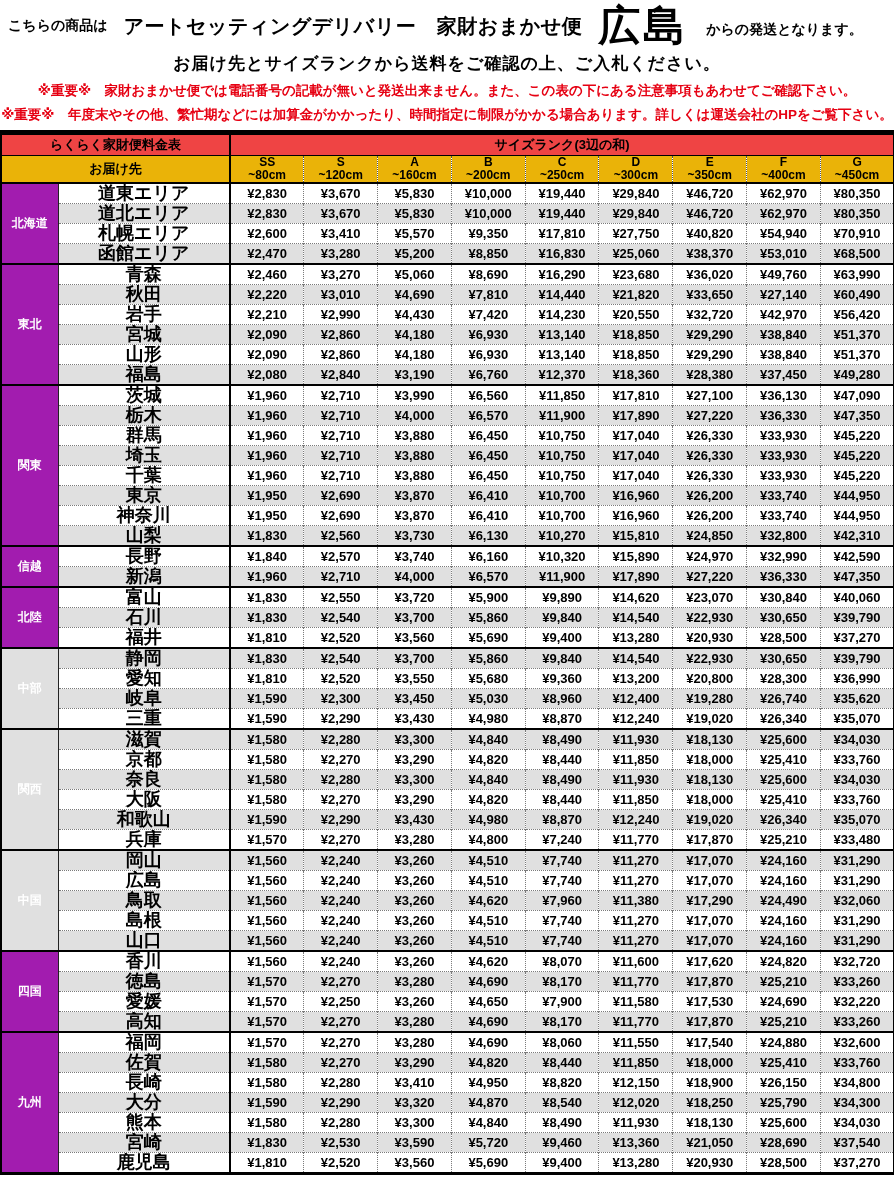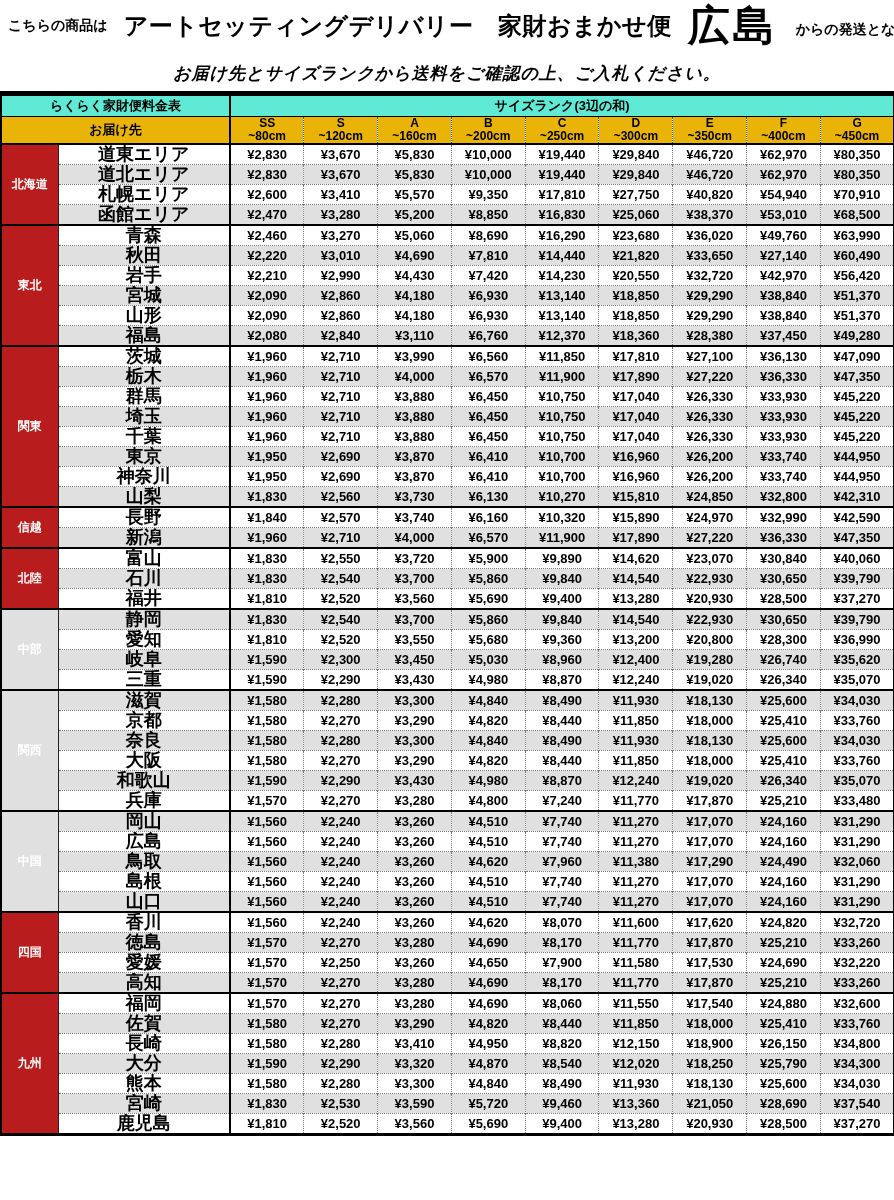--- a/index.html
+++ b/index.html
@@ -5,61 +5,63 @@
   html,body { margin:0; padding:0; }
   body {
     width:894px; height:1200px; background:#ffffff; overflow:hidden;
     font-family:"Liberation Sans","DejaVu Sans",sans-serif;
     font-weight:bold; color:#000;
   }
   
   .top { }
   .title-line { display:flex; align-items:center; height:52px; }
   .t-prefix { font-size:14px; margin-left:8px; margin-right:16px; white-space:nowrap; }
-  .t-main   { font-size:24px; white-space:nowrap; letter-spacing:0.5px; }
+  .t-main   { font-size:20px; white-space:nowrap; letter-spacing:0.5px; }
   .t-origin { font-size:42px; white-space:nowrap; margin-left:16px; margin-right:18px; letter-spacing:3px; }
   .t-suffix { font-size:14px; white-space:nowrap; margin-top:8px; }
-  .subtitle { text-align:center; font-size:17px; margin-top:10px; letter-spacing:1px;font-style:italic; }
+  .subtitle { text-align:center; font-size:17px; letter-spacing:1px; }
   .warning  { text-align:center; font-size:13.5px; color:#e60012; margin-top:6.5px; white-space:nowrap; }
   
   .rate-table {
     border-collapse:collapse; table-layout:fixed; width:894px; margin-top:6px;
     border:2px solid #000; border-top-width:5px; border-bottom-width:3px;
   }
   .rate-table th, .rate-table td {
     padding:0; text-align:center; vertical-align:middle;
     overflow:hidden; white-space:nowrap;
   }
   thead th { background:#eab308; font-size:12px; }
-  th.hdr-top { background:#5eead4; height:20px; font-size:13px; border-bottom:1px solid #000; }
+  th.hdr-top { background:#ef4444; height:20px; font-size:13px; border-bottom:1px solid #000; }
   th.corner  { border-right:2px solid #000; }
   th.dest    { border-right:2px solid #000; border-bottom:2px solid #000; font-size:13px; }
   th.rank    { height:26px; border-bottom:2px solid #000; border-right:1px dotted #555; }
   th.rank:last-child { border-right:none; }
   th.rank div { line-height:13px; font-size:12px; }
   tbody td { height:19px; line-height:19px; font-size:13px; background:#fff;
              border-top:1px dotted #7a7a7a; border-right:1px dotted #7a7a7a; }
   tbody td:last-child { border-right:none; }
   tr.shade td { background:#e0e0e0; }
-  td.region { background:#b91c1c; color:#fff; font-size:12px;
+  td.region { background:#a21caf; color:#fff; font-size:12px;
               border-right:1px solid #222; border-top:2px solid #000; }
   td.pref   { font-size:18px; border-right:2px solid #000; }
   tr.section-start td { border-top:2px solid #000; }
 </style>
 </head>
 <body>
 
 <div class="top">
   <div class="title-line">
     <span class="t-prefix">こちらの商品は</span>
     <span class="t-main">アートセッティングデリバリー　家財おまかせ便</span>
     <span class="t-origin">広島</span>
     <span class="t-suffix">からの発送となります。</span>
   </div>
   <div class="subtitle">お届け先とサイズランクから送料をご確認の上、ご入札ください。</div>
+  <div class="warning">※重要※　家財おまかせ便では電話番号の記載が無いと発送出来ません。また、この表の下にある注意事項もあわせてご確認下さい。</div>
+  <div class="warning">※重要※　年度末やその他、繁忙期などには加算金がかかったり、時間指定に制限がかかる場合あります。詳しくは運送会社のHPをご覧下さい。</div>
 </div>
 
 <table class="rate-table">
   <colgroup>
     <col style="width:57px">
       <col style="width:172px">
     <col span="9" style="width:73.8px">
   </colgroup>
   <thead>
     <tr>
@@ -214,21 +216,21 @@
         <td class="price">¥13,140</td>
         <td class="price">¥18,850</td>
         <td class="price">¥29,290</td>
         <td class="price">¥38,840</td>
         <td class="price">¥51,370</td>
       </tr>
       <tr class="shade">
         <td class="pref">福島</td>
         <td class="price">¥2,080</td>
         <td class="price">¥2,840</td>
-        <td class="price">¥3,110</td>
+        <td class="price">¥3,190</td>
         <td class="price">¥6,760</td>
         <td class="price">¥12,370</td>
         <td class="price">¥18,360</td>
         <td class="price">¥28,380</td>
         <td class="price">¥37,450</td>
         <td class="price">¥49,280</td>
       </tr>
       <tr class="section-start">
         <td class="region" rowspan="8">関東</td>
         <td class="pref">茨城</td>

